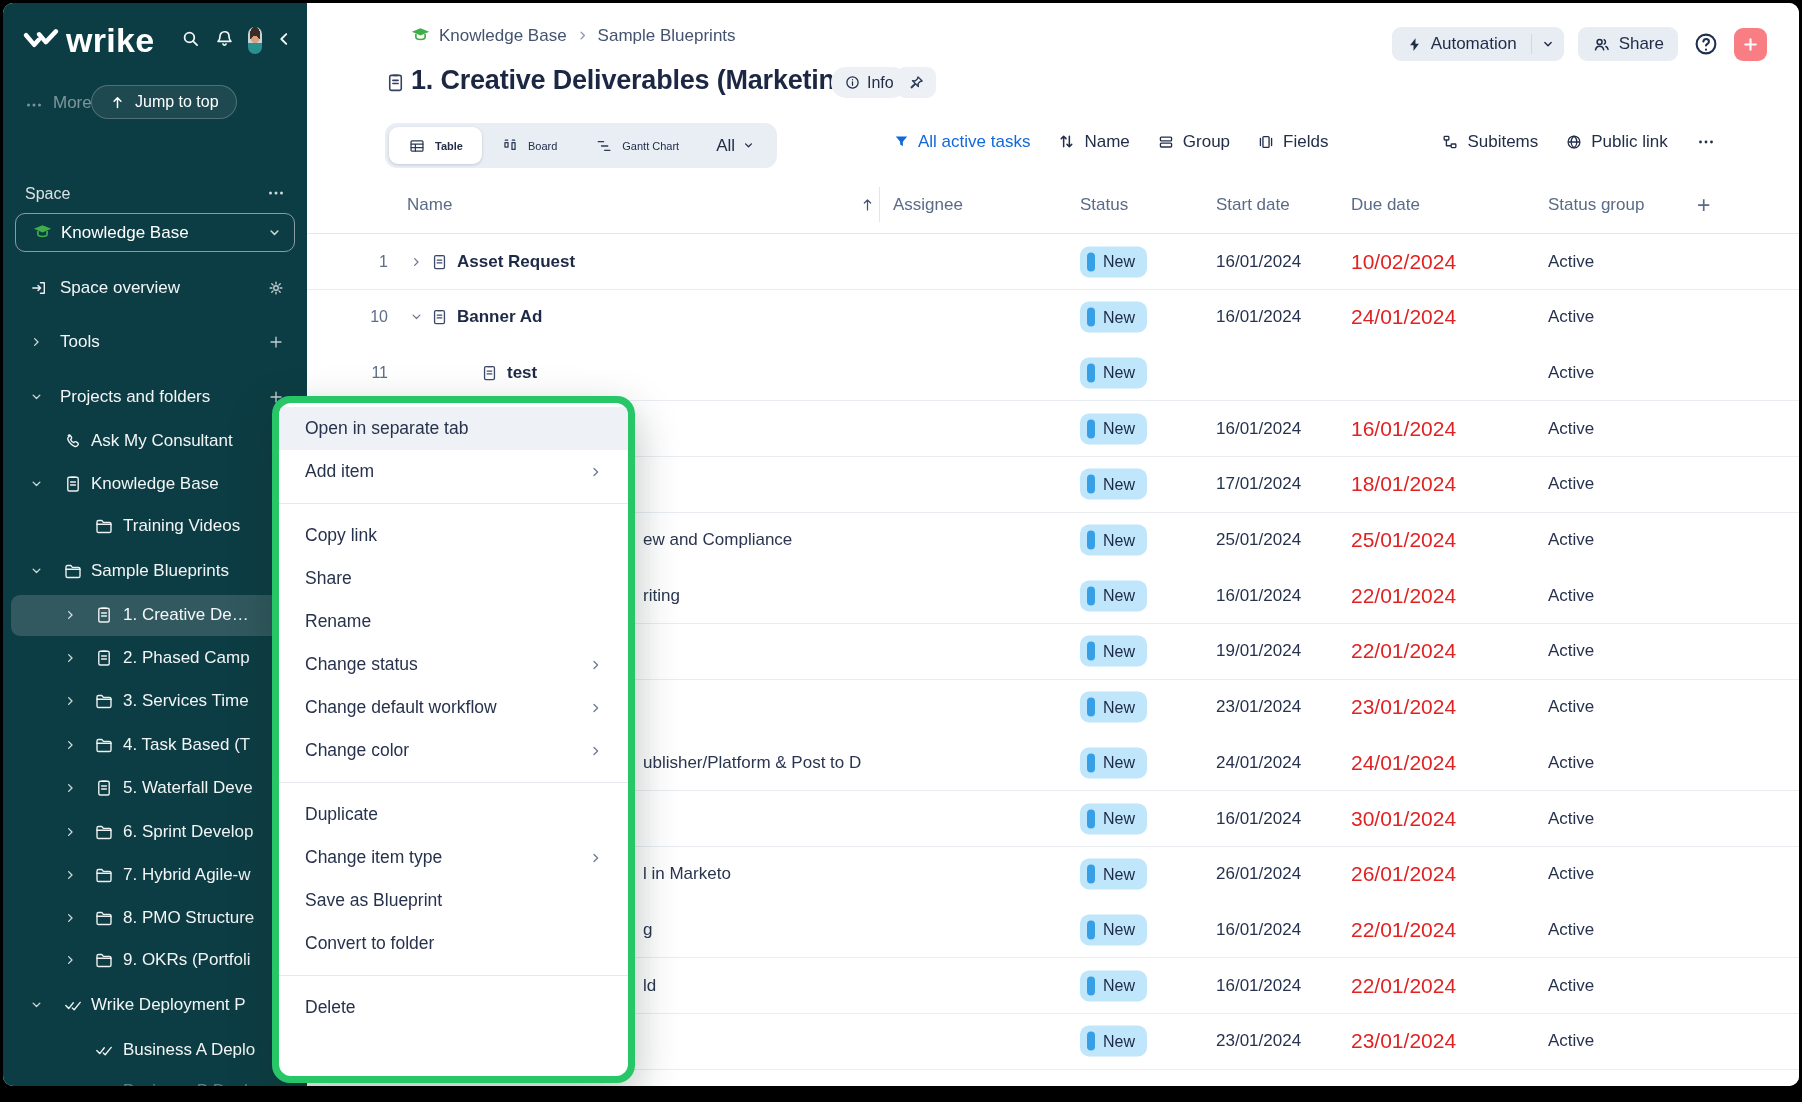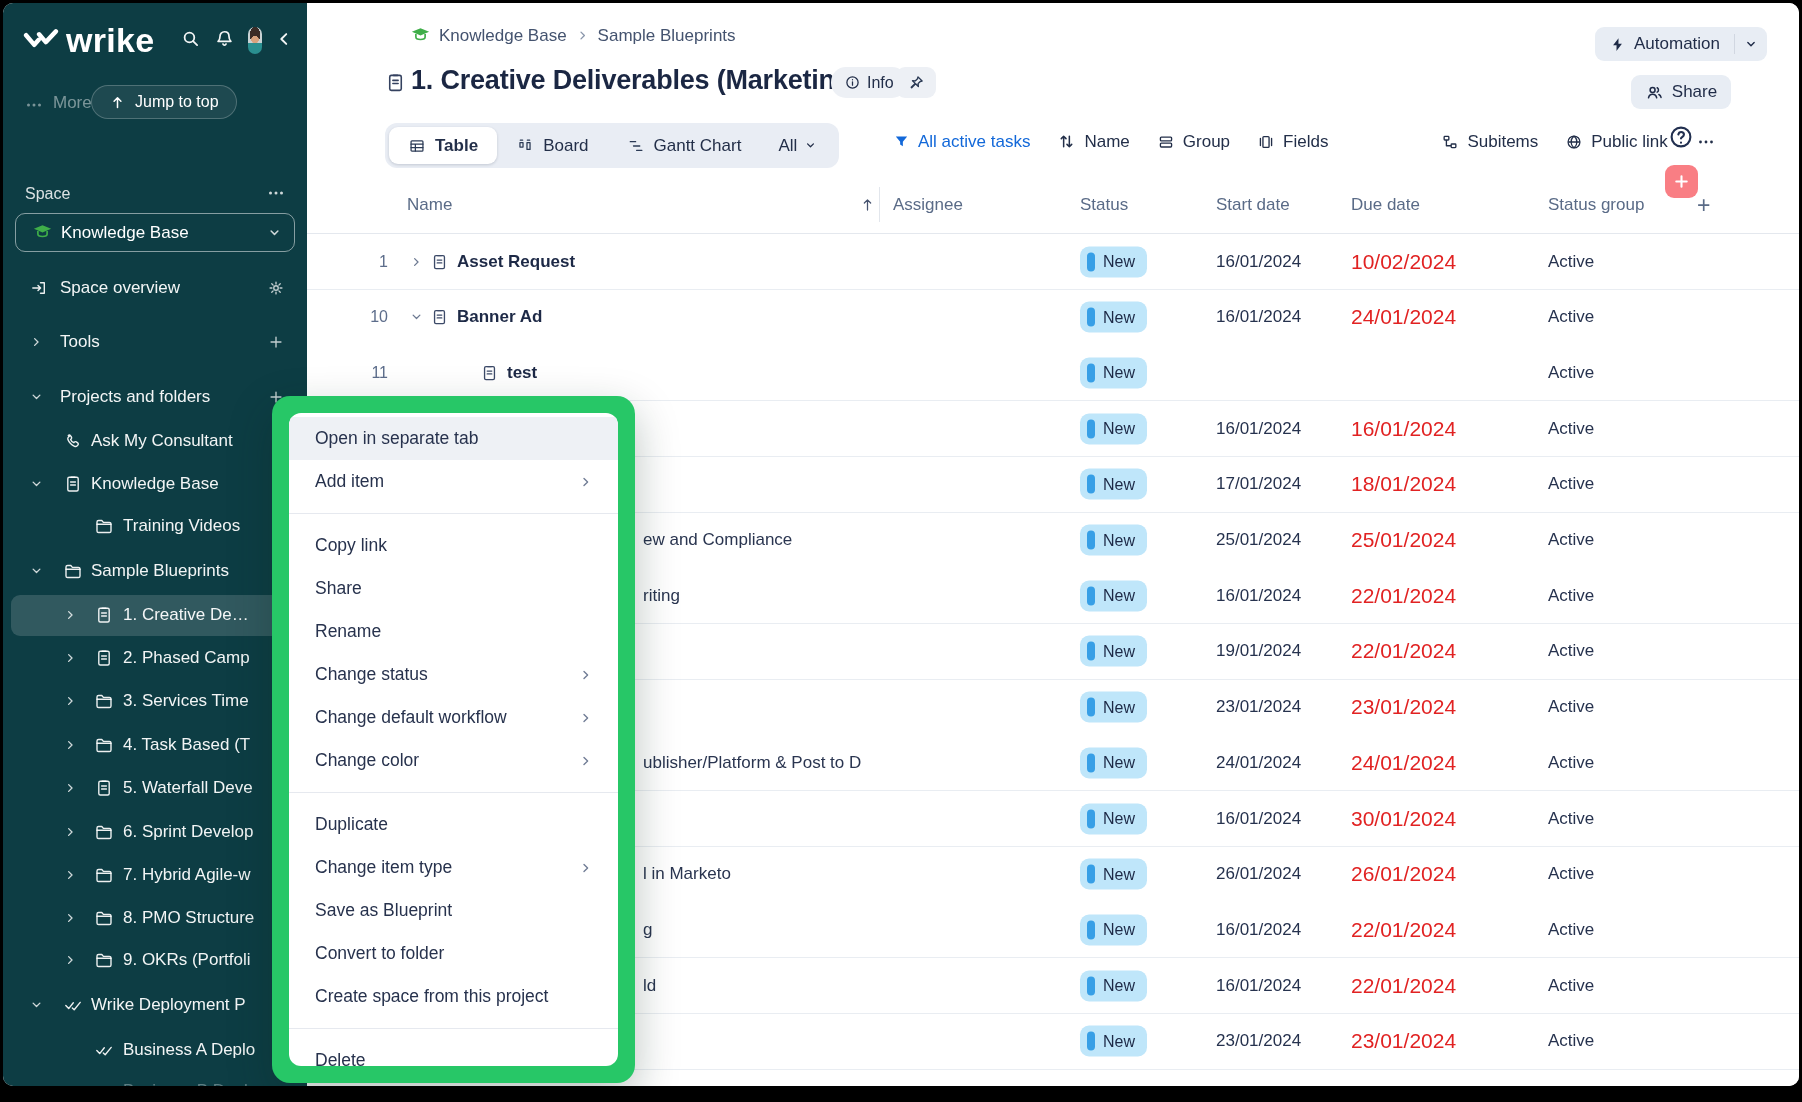--- a/index.html
+++ b/index.html
@@ -44,21 +44,21 @@
   .sbi>.strail{right:22px;color:rgba(255,255,255,.75);}
   .sbi.faded{opacity:.35;}
 
   
   .main{position:absolute;left:304px;top:0;right:0;bottom:0;background:#fff;}
   .topbar{position:absolute;left:0;right:0;top:0;height:60px;}
   .breadcrumb{position:absolute;left:103px;top:22px;display:flex;align-items:center;gap:8px;
     font-size:17px;color:#44536f;}
   .bc-item{cursor:pointer;}
   .bc-sep{color:#8b97ac;}
-  .tb-right{position:absolute;right:32px;top:24px;display:flex;align-items:center;gap:14px;flex-direction:column;}
+  .tb-right{position:absolute;right:32px;top:24px;display:flex;align-items:center;gap:14px;}
   .pillbtn{height:34px;border-radius:9px;background:#e8edf4;display:flex;align-items:center;gap:8px;
     padding:0 14px;font-size:17px;color:#1f2b47;border:none;font-family:inherit;cursor:pointer;}
   .split{display:flex;align-items:stretch;background:#e8edf4;border-radius:9px;}
   .split .pillbtn{background:none;}
   .split .vdiv{width:1px;background:rgba(10,30,60,.10);margin:7px 0;}
   .split .chevseg{width:32px;display:flex;align-items:center;justify-content:center;color:#1f2b47;cursor:pointer;}
   .qbtn{width:28px;height:28px;border-radius:50%;border:none;background:none;color:#223050;
     display:flex;align-items:center;justify-content:center;cursor:pointer;padding:0;}
   .plusbtn{width:33px;height:33px;border-radius:9px;background:#f97e84;border:none;color:#fff;
     display:flex;align-items:center;justify-content:center;cursor:pointer;}
@@ -69,21 +69,21 @@
     color:#1b2743;letter-spacing:-.2px;white-space:nowrap;}
   .info-pill{position:absolute;left:524px;top:6px;height:31px;border-radius:15px;background:#edf0f5;
     display:flex;align-items:center;gap:6px;padding:0 13px;font-size:16px;color:#222e49;border:none;
     font-family:inherit;cursor:pointer;}
   .pin-btn{position:absolute;left:589px;top:6px;width:40px;height:31px;border-radius:9px;background:#edf0f5;
     display:flex;align-items:center;justify-content:center;color:#2b3a55;border:none;cursor:pointer;}
 
   .viewbar{position:absolute;left:0;right:0;top:104px;height:69px;}
   .tabs{position:absolute;left:78px;top:16px;height:45px;border-radius:12px;background:#e9edf4;
     display:flex;align-items:center;padding:4px;}
-  .tab{height:37px;display:flex;align-items:center;gap:9px;padding:0 19px;font-size:17px;
+  .tab{height:37px;display:flex;align-items:center;gap:9px;padding:0 19px;font-size:11px;
     color:#232f49;border-radius:9px;cursor:pointer;white-space:nowrap;}
   .tab.active{background:#fff;box-shadow:0 1px 3px rgba(20,35,60,.18);font-weight:700;}
   .tab .icn{color:#2b3a55;}
   .tab-all{height:37px;display:flex;align-items:center;gap:7px;padding:0 18px;font-size:17px;
     color:#232f49;cursor:pointer;}
   .vb-right{position:absolute;left:586px;top:0;height:69px;display:flex;align-items:center;gap:27px;}
   .vb-item{display:flex;align-items:center;gap:8px;font-size:17px;color:#232f49;cursor:pointer;
     white-space:nowrap;}
   .vb-item.blue{color:#1268d9;}
   .vb-item.gap-left{margin-left:86px;}
@@ -106,21 +106,21 @@
   .pill{left:773px;width:67px;height:31px;border-radius:9px;background:#bfe6fa;display:flex;
     align-items:center;gap:8px;padding-left:7px;}
   .pill .bar{width:8px;height:19px;border-radius:4px;background:#379fe6;}
   .pill .ptxt{font-size:16px;color:#1d2946;}
   .start{left:909px;font-size:17px;color:#26324e;}
   .due{left:1044px;font-size:21px;color:#e12222;}
   .grp{left:1241px;font-size:17px;color:#26324e;}
 
   
   .ctx-frame{position:absolute;left:269px;top:393px;width:363px;height:687px;border-radius:18px;
-    background:#27c767;padding:17px;box-shadow:0 16px 44px rgba(12,40,28,.28);}
+    background:#27c767;padding:7px;box-shadow:0 16px 44px rgba(12,40,28,.28);}
   .ctx{background:#fff;border-radius:12px;height:100%;padding:4px 0;overflow:hidden;}
   .mi{height:43px;display:flex;align-items:center;padding:0 24px 0 26px;font-size:17.5px;
     color:#27324d;cursor:pointer;white-space:nowrap;}
   .mi.hover{background:#eef1f5;}
   .mi .sub{margin-left:auto;color:#707c95;}
   .mdiv{height:1px;background:#e6e9ef;margin:10px 0;}
 </style>
 </head>
 <body>
 
@@ -872,22 +872,19 @@
               <path d="M7.5 5.5l4.5 4.5-4.5 4.5"></path>
             </svg>
           </span>
         </div>
         <div class="mi">
           <span>Save as Blueprint</span>
         </div>
         <div class="mi">
           <span>Convert to folder</span>
         </div>
-        <div class="mi">
-          <span>Create space from this project</span>
-        </div>
         <div class="mdiv"></div>
         <div class="mi">
           <span>Delete</span>
         </div>
       </div>
   </div>
 </div>
 
 </body></html>

